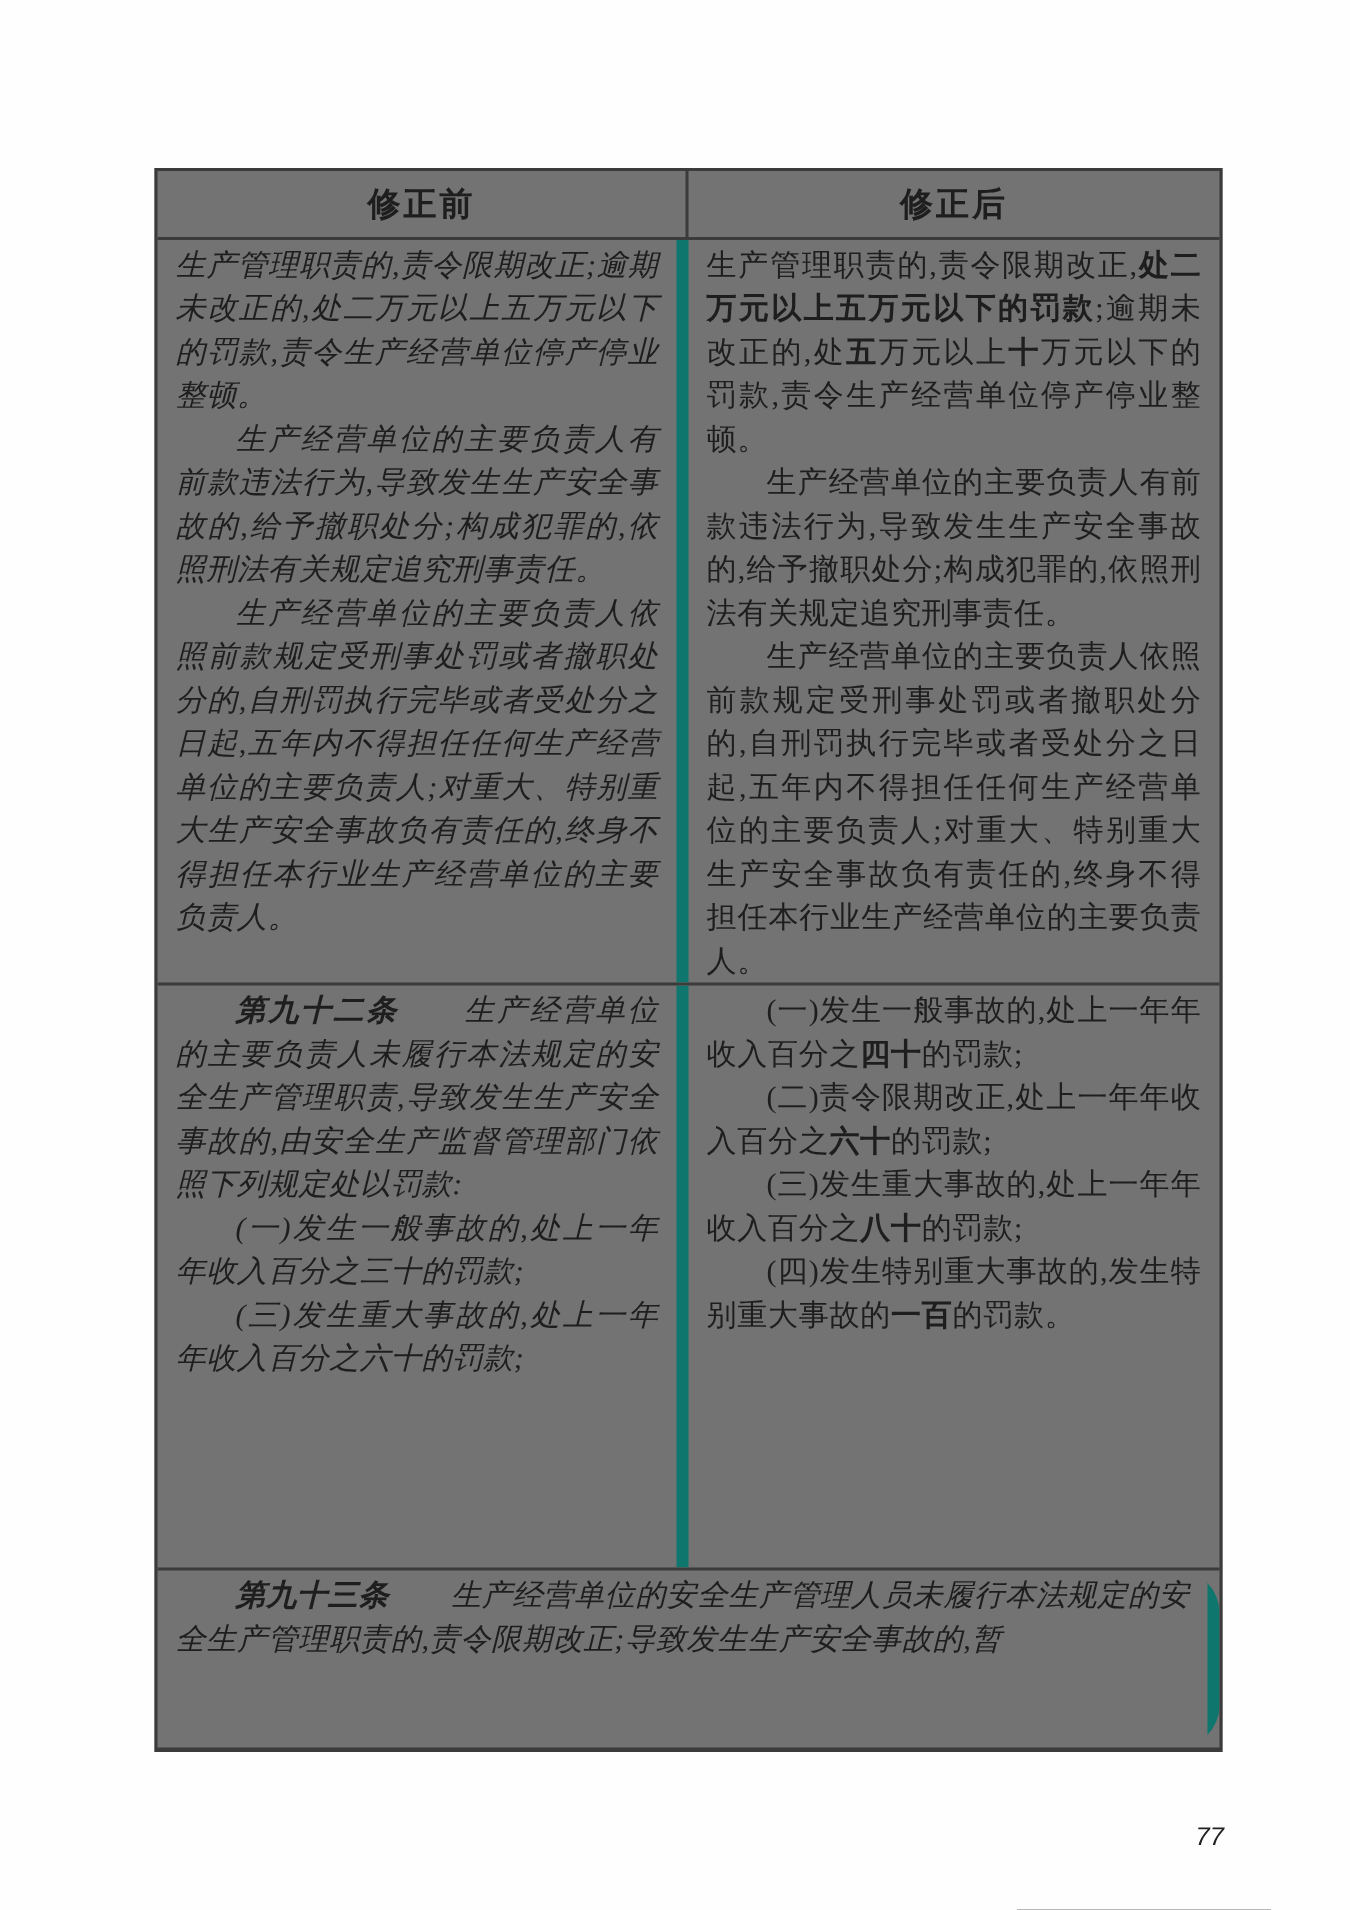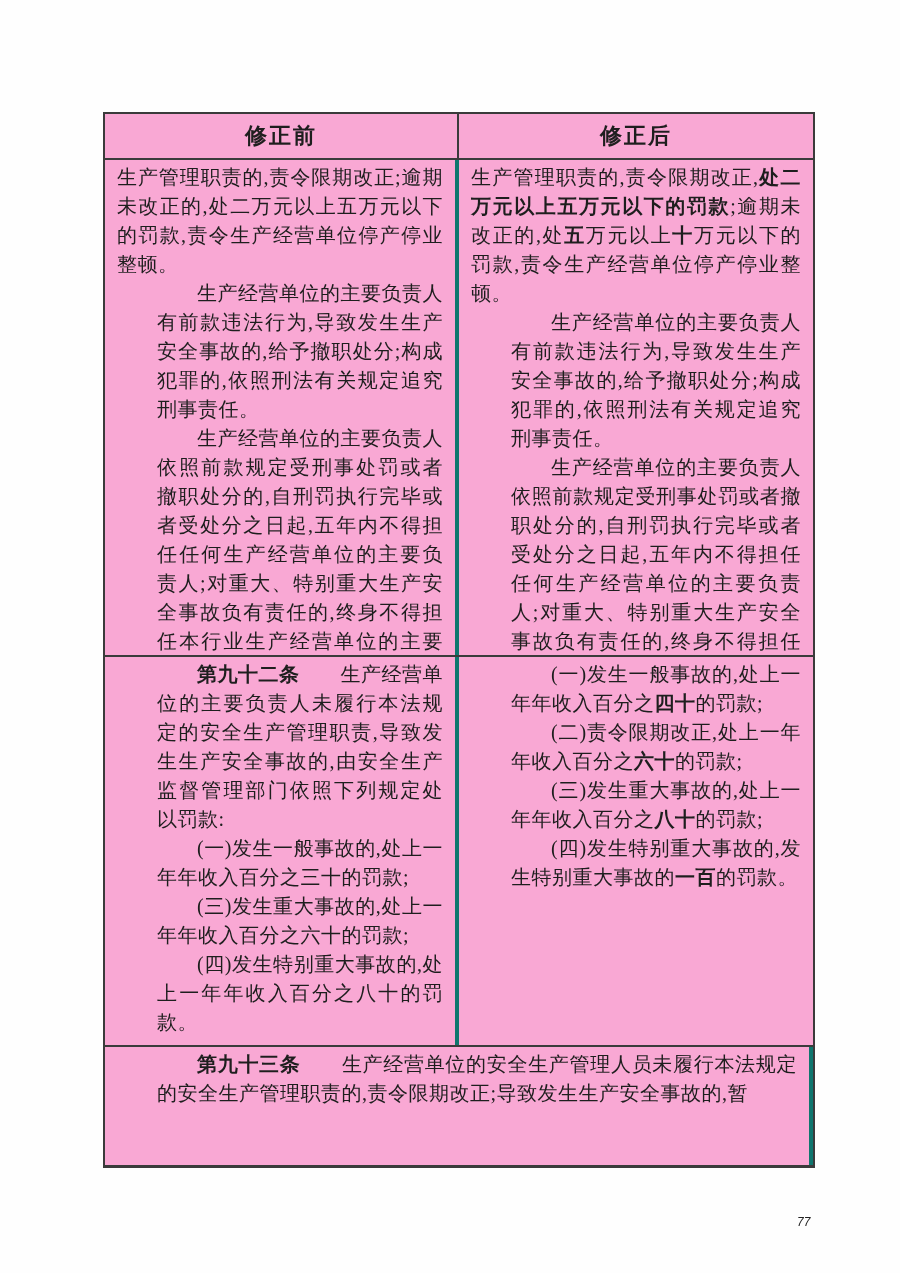--- a/index.html
+++ b/index.html
@@ -11,21 +11,21 @@
     font-family: "Liberation Serif", "DejaVu Serif", serif;
   }
   .cmp-table {
     position: absolute;
     left: 103px;
     top: 112px;
     width: 712px;
     height: 1056px;
     border: 2px solid #3b3b3b;
     border-bottom-width: 3px;
-    background: #f9a8d4;
+    background: #737373;
     display: flex;
     flex-direction: column;
   }
   .hdr-row {
     flex: 0 0 46px;
     display: flex;
     border-bottom: 2px solid #3b3b3b;
   }
   .hdr-cell {
     flex: 1 1 50%;
@@ -34,46 +34,46 @@
     justify-content: center;
     font-family: "Liberation Sans", "DejaVu Sans", sans-serif;
     font-weight: 700;
     font-size: 22px;
     letter-spacing: 2px;
   }
   .hdr-cell:first-child { border-right: 2px solid #3b3b3b; }
   .body-row { display: flex; overflow: hidden; }
   .body-row.r1 { flex: 0 0 497px; border-bottom: 2px solid #3b3b3b; }
   .body-row.r2 { flex: 0 0 390px; border-bottom: 2px solid #3b3b3b; }
-  .body-row.r3 { flex: 1 1 auto; }
+  .body-row.r3 { flex: 1 1 auto; border-radius: 28px; }
   .cell {
     flex: 1 1 50%;
     padding: 3px 12px 0 12px;
     font-size: 20px;
     line-height: 29px;
     overflow: hidden;
   }
-  .cell:first-child { border-right: 4px solid #0f766e; }
+  .cell:first-child { border-right: 8px solid #0f766e; font-style: italic; }
   .para {
     text-align: justify;
     text-justify: inter-character;
     letter-spacing: 0.5px;
   }
-  .para.indent { text-indent: 2em; margin-left: 40px; }
+  .para.indent { text-indent: 2em; }
   .b {
     font-weight: 700;
     font-family: "Liberation Sans", "DejaVu Sans", sans-serif;
   }
   .page-number {
     position: absolute;
     left: 797px;
     top: 1215px;
     font-family: "Liberation Sans", "DejaVu Sans", sans-serif;
     font-style: italic;
-    font-size: 12px;
+    font-size: 17px;
     color: #222;
   }
 </style>
 </head>
 <body>
 
 <div class="cmp-table">
   <div class="hdr-row">
     <div class="hdr-cell">修正前</div>
     <div class="hdr-cell">修正后</div>
@@ -90,21 +90,20 @@
         <div class="para indent"><span>生产经营单位的主要负责人有前款违法行为,导致发生生产安全事故的,给予撤职处分;构成犯罪的,依照刑法有关规定追究刑事责任。</span></div>
         <div class="para indent"><span>生产经营单位的主要负责人依照前款规定受刑事处罚或者撤职处分的,自刑罚执行完毕或者受处分之日起,五年内不得担任任何生产经营单位的主要负责人;对重大、特别重大生产安全事故负有责任的,终身不得担任本行业生产经营单位的主要负责人。</span></div>
       </div>
   </div>
 
   <div class="body-row r2">
     <div class="cell">
         <div class="para indent"><span class="b">第九十二条</span><span>　　生产经营单位的主要负责人未履行本法规定的安全生产管理职责,导致发生生产安全事故的,由安全生产监督管理部门依照下列规定处以罚款:</span></div>
         <div class="para indent"><span>(一)发生一般事故的,处上一年年收入百分之三十的罚款;</span></div>
         <div class="para indent"><span>(三)发生重大事故的,处上一年年收入百分之六十的罚款;</span></div>
-        <div class="para indent"><span>(四)发生特别重大事故的,处上一年年收入百分之八十的罚款。</span></div>
       </div>
     <div class="cell">
         <div class="para indent"><span>(一)发生一般事故的,处上一年年收入百分之</span><span class="b">四十</span><span>的罚款;</span></div>
         <div class="para indent"><span>(二)责令限期改正,处上一年年收入百分之</span><span class="b">六十</span><span>的罚款;</span></div>
         <div class="para indent"><span>(三)发生重大事故的,处上一年年收入百分之</span><span class="b">八十</span><span>的罚款;</span></div>
         <div class="para indent"><span>(四)发生特别重大事故的,发生特别重大事故的</span><span class="b">一百</span><span>的罚款。</span></div>
       </div>
   </div>
 
   <div class="body-row r3">

